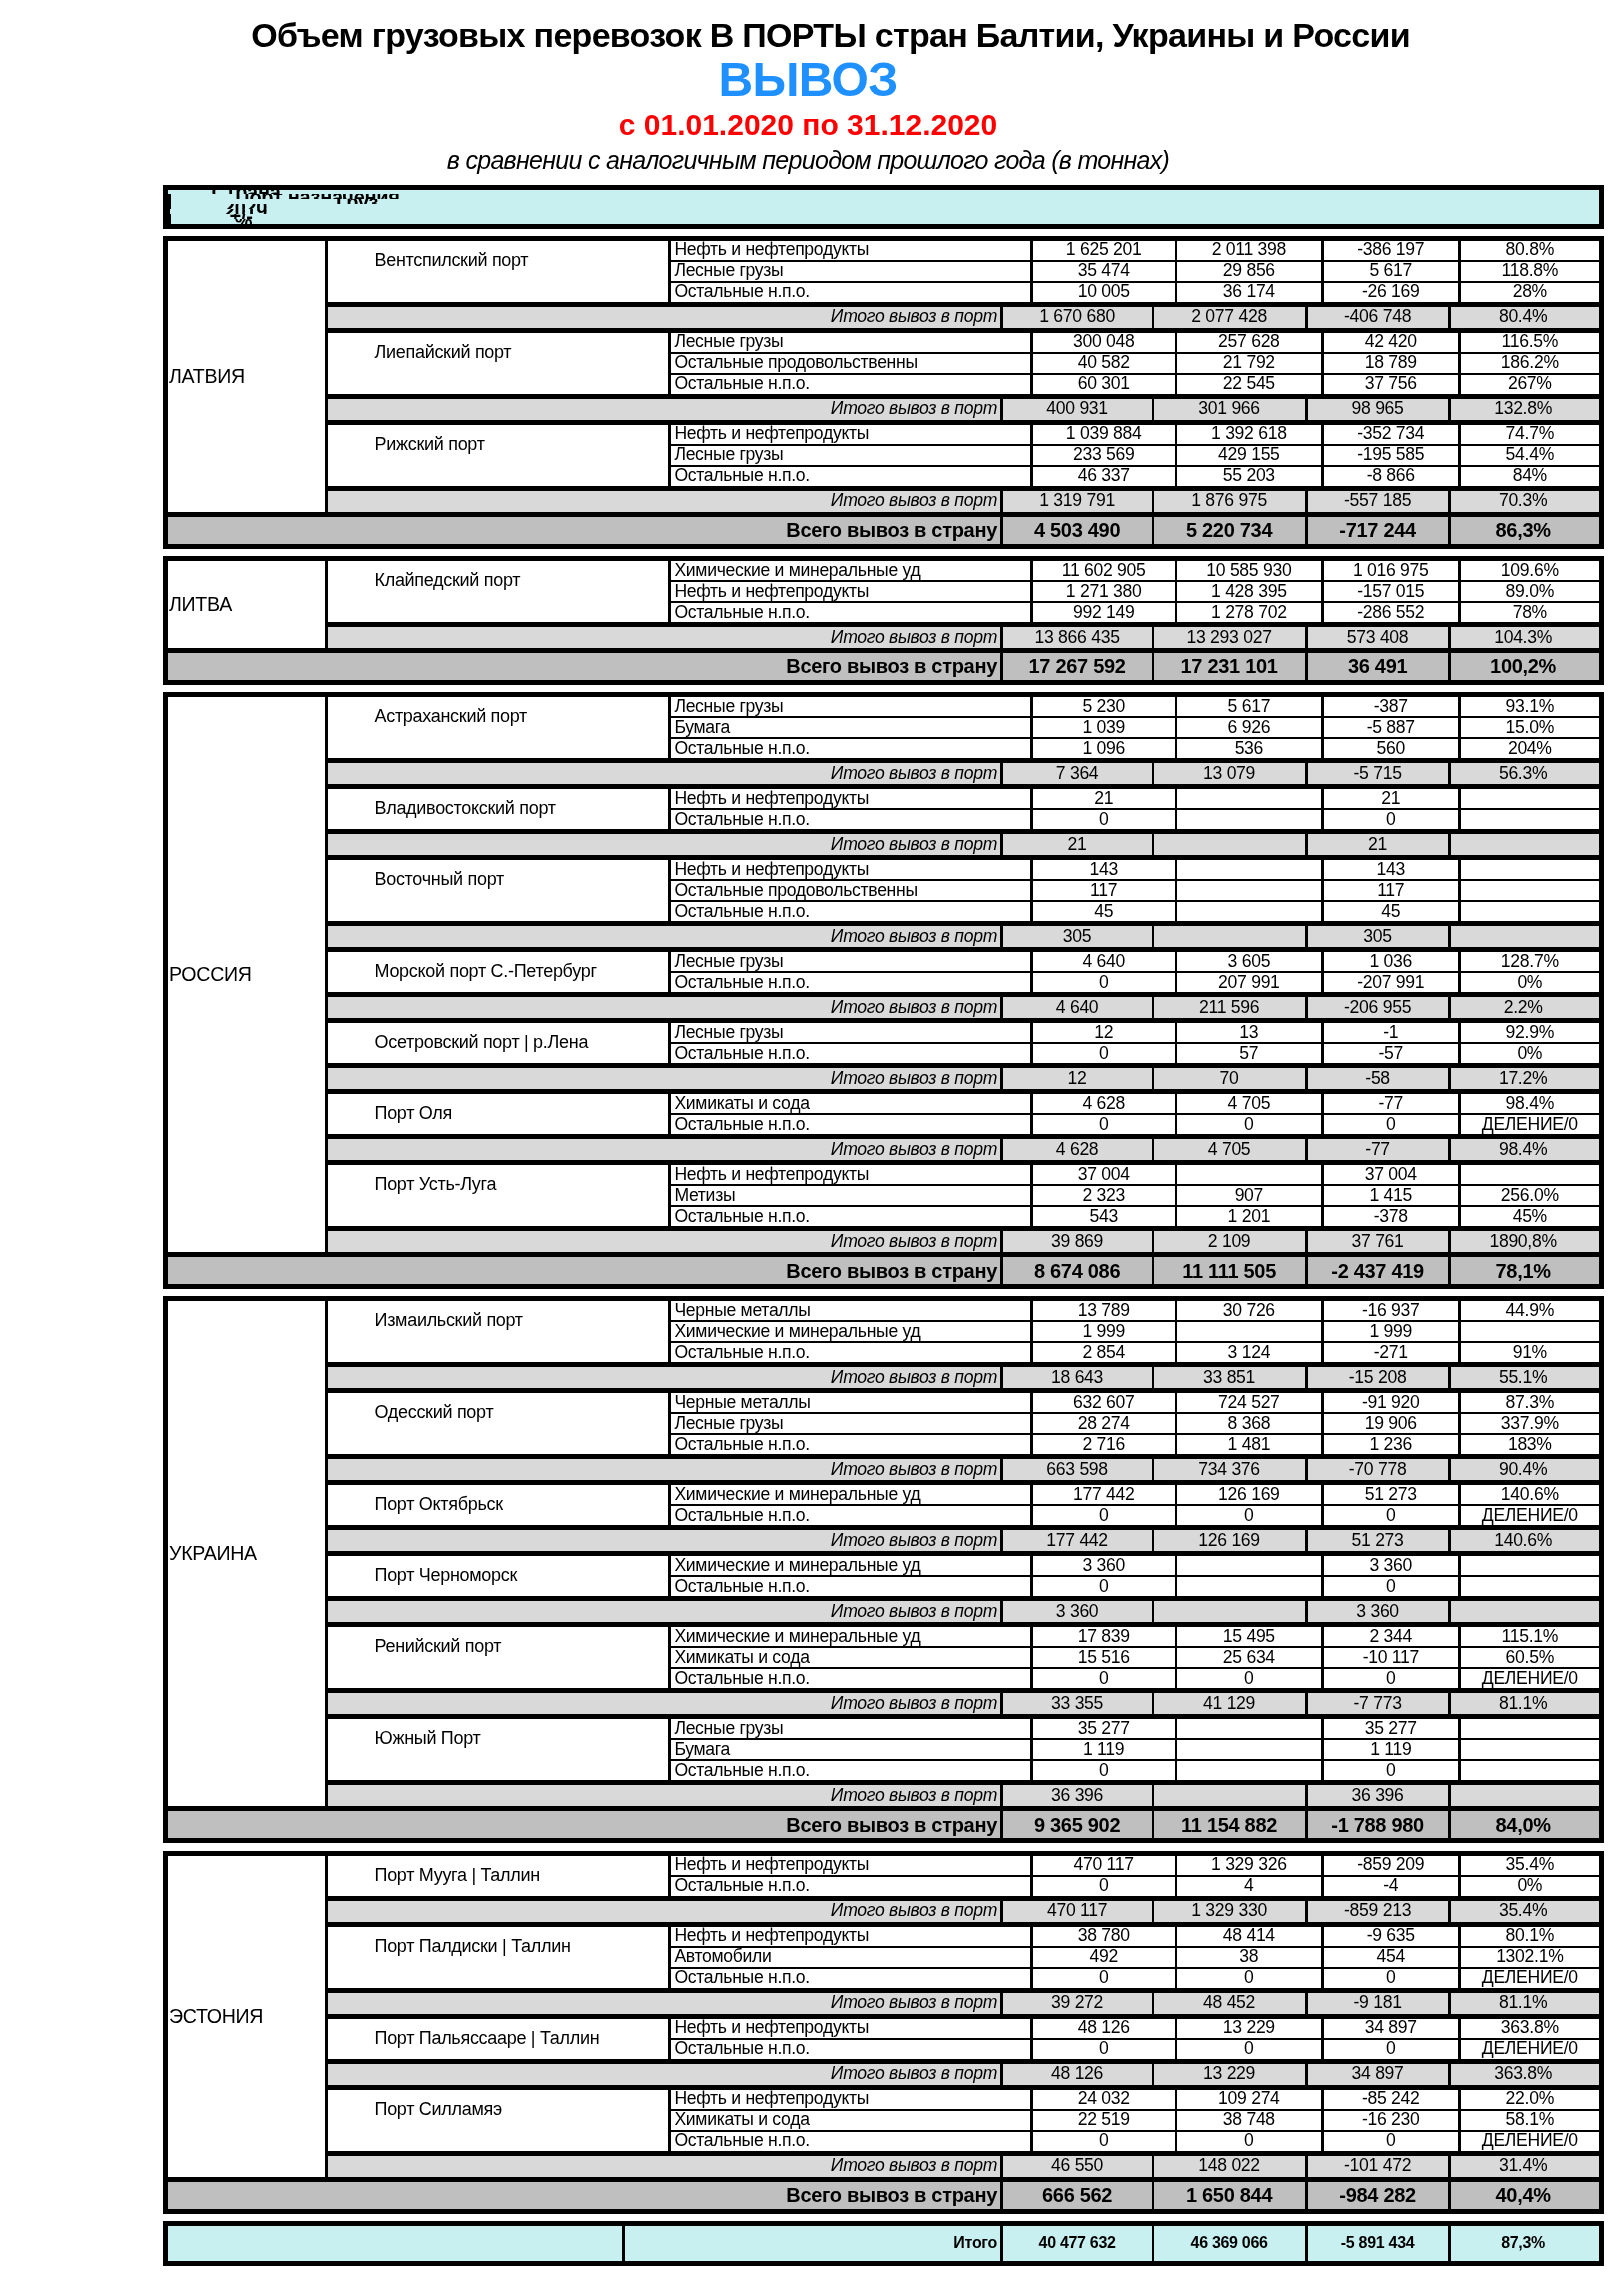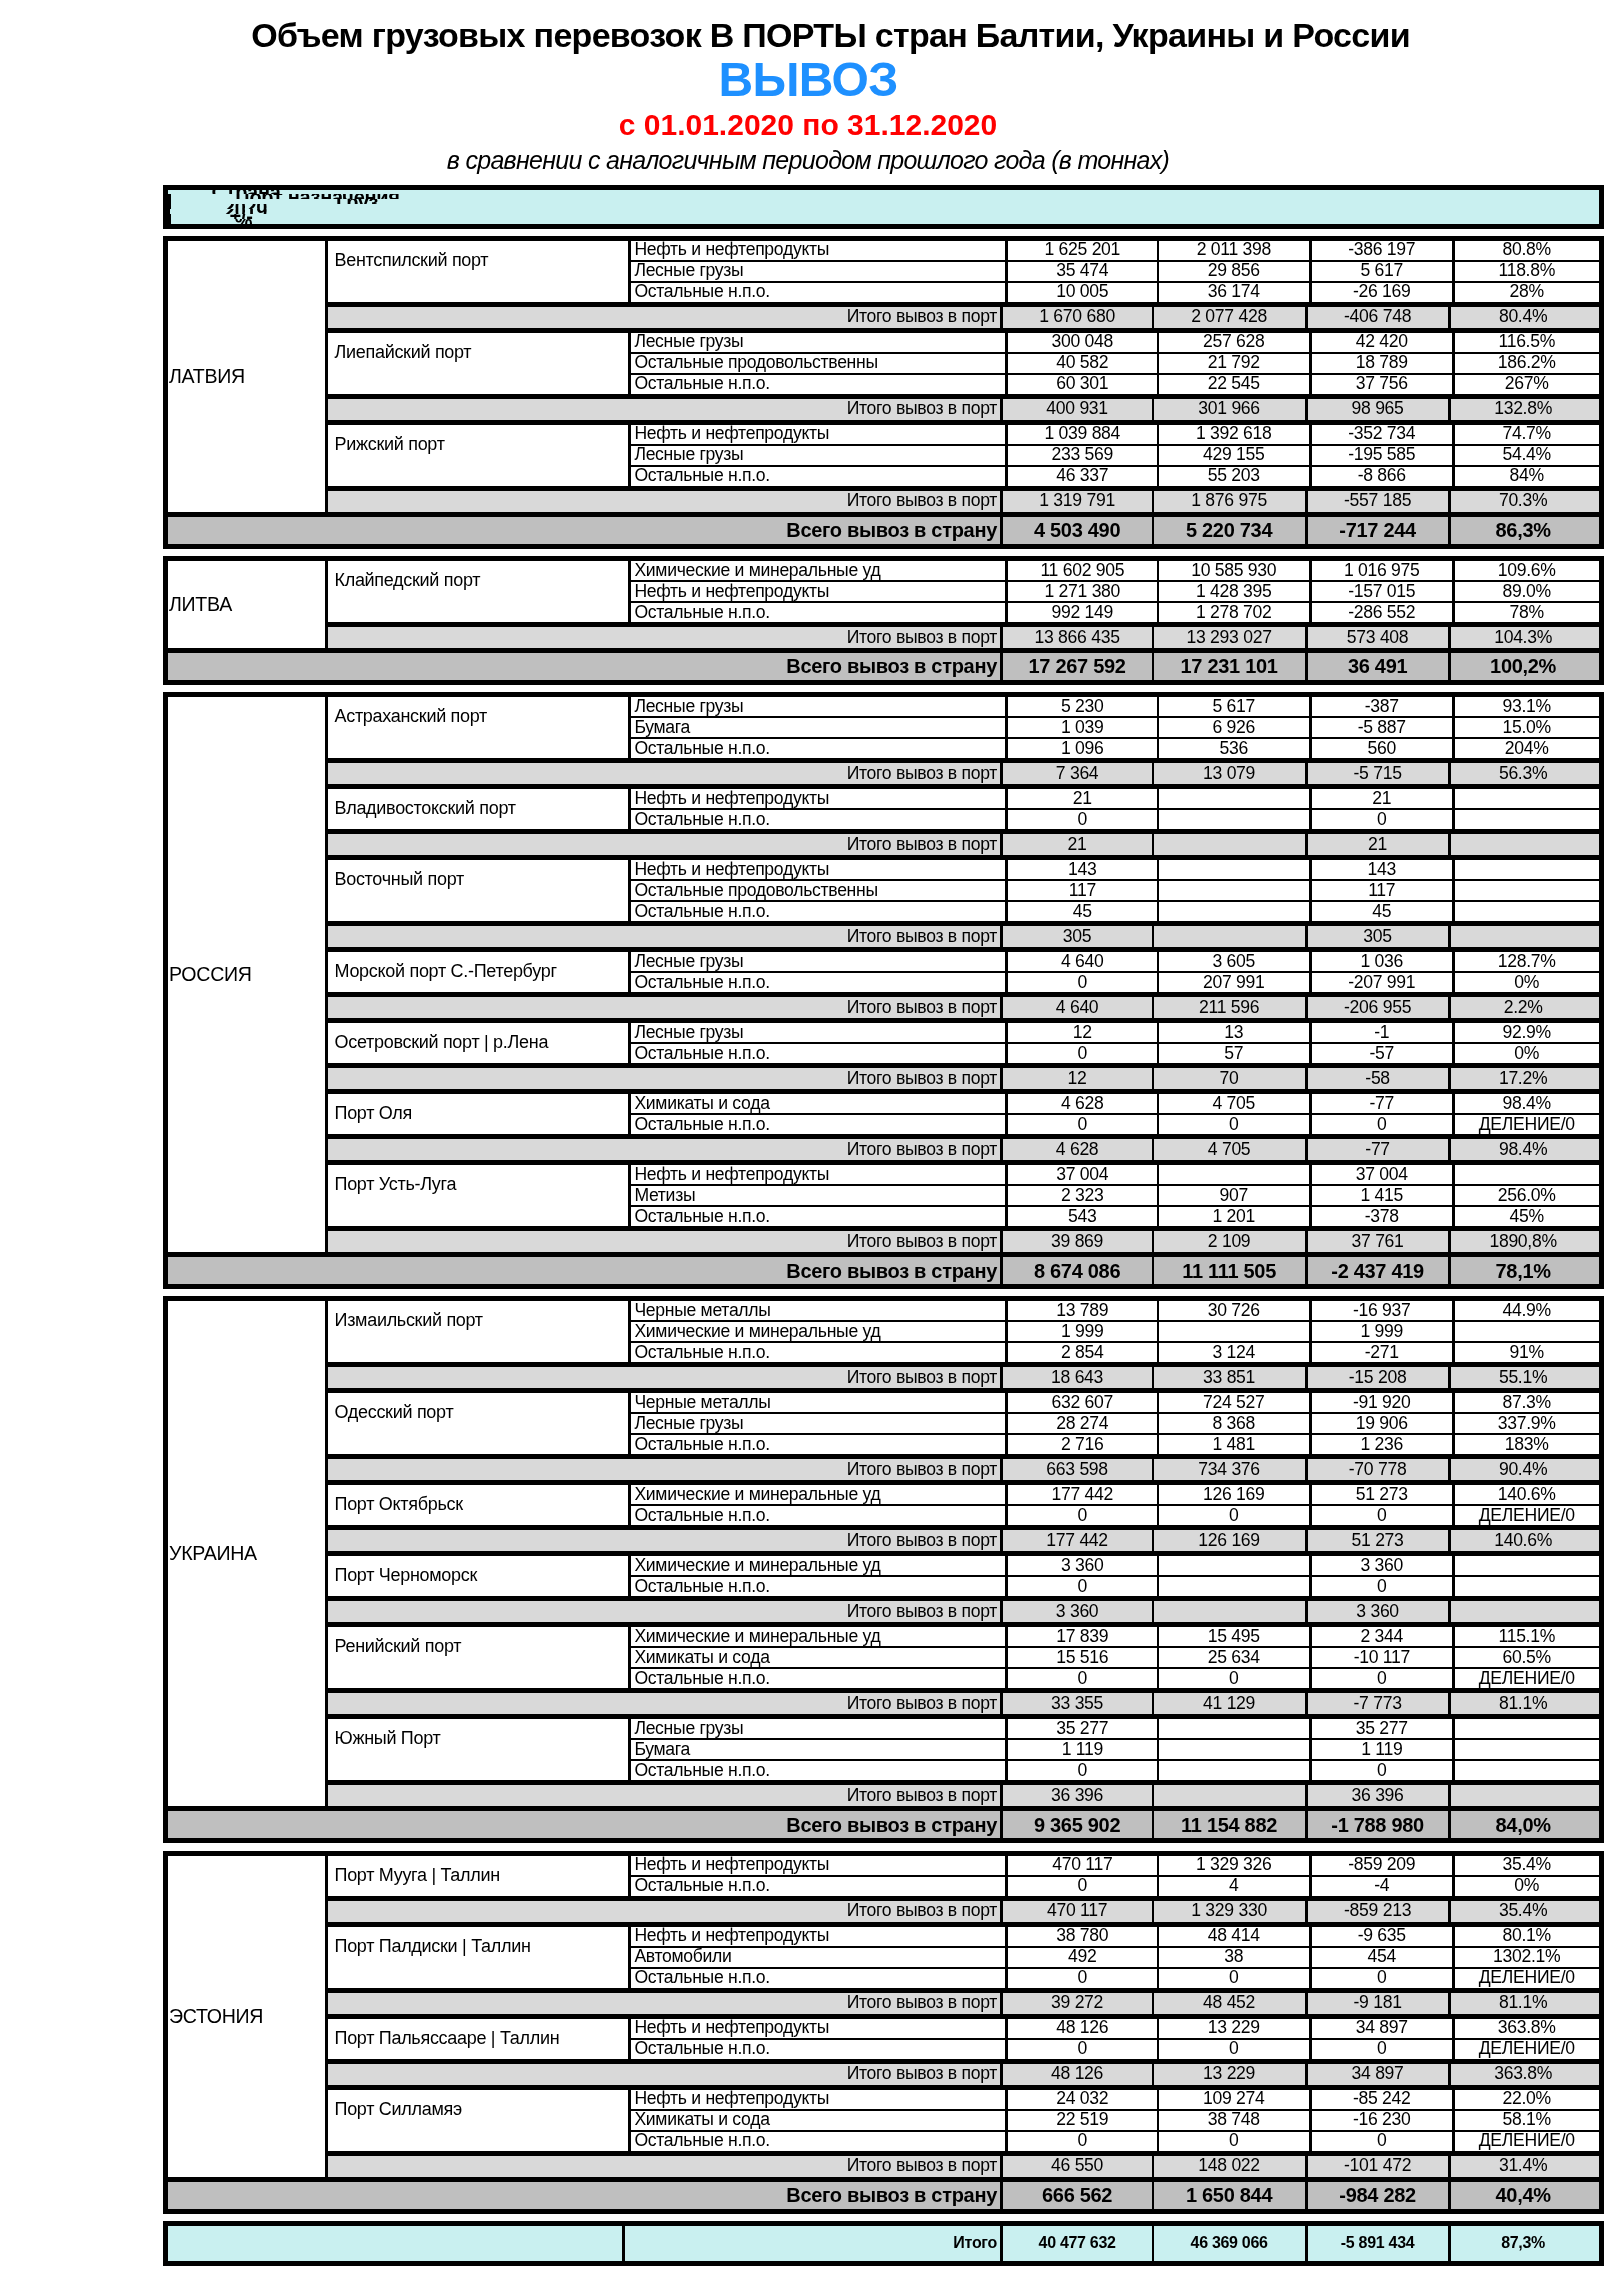--- a/index.html
+++ b/index.html
@@ -27,30 +27,30 @@
   .header-block{display:flex;background:#C9F0F0;height:34px;flex-direction:column;}
   .header-block .cell{font-weight:bold;font-size:20px;}
   .hb{border-left:3.9px solid #000;}
 
   
   .country-main{display:flex;}
   .country-cell{width:156px;border-right:3.9px solid #000;display:flex;align-items:center;
                 padding-left:1px;font-size:19.6px;letter-spacing:-0.3px;white-space:nowrap;overflow:hidden;}
   .ports{flex:1;min-width:0;}
   .port-block + .port-block{border-top:5.2px solid #000;}
-  .port-main{display:flex;}
+  .port-main{display:flex;margin-left:40px;}
   .port-cell{width:293px;border-right:3.9px solid #000;font-size:18px;letter-spacing:-0.3px;
              padding:9px 0 0 6.5px;white-space:nowrap;overflow:hidden;}
   .cargo-rows{flex:1;min-width:0;}
   .cargo-row{display:flex;height:19px;}
   .cargo-row + .cargo-row{border-top:2px solid #000;}
   .cargo-name{justify-content:flex-start;padding-left:3.9px;}
 
   .port-total-row{display:flex;border-top:5.2px solid #000;height:21px;background:#D9D9D9;}
-  .port-total-label{width:669px;justify-content:flex-end;padding-right:2.6px;}
+  .port-total-label{width:669px;justify-content:flex-end;font-style:italic;padding-right:2.6px;}
 
   .country-total-row{display:flex;border-top:5.2px solid #000;height:27px;background:#BFBFBF;font-weight:bold;}
   .country-total-row .cell{font-size:20px;}
   .country-total-label{width:829px;justify-content:flex-end;padding-right:2.6px;}
 
   
   .grand-block{display:flex;background:#C9F0F0;height:35px;font-weight:bold;}
   .grand-block .cell{font-size:16px;}
   .grand-pre{width:454px;}
   .grand-label{width:372px;border-left:3.9px solid #000;justify-content:flex-end;padding-right:2.6px;}

